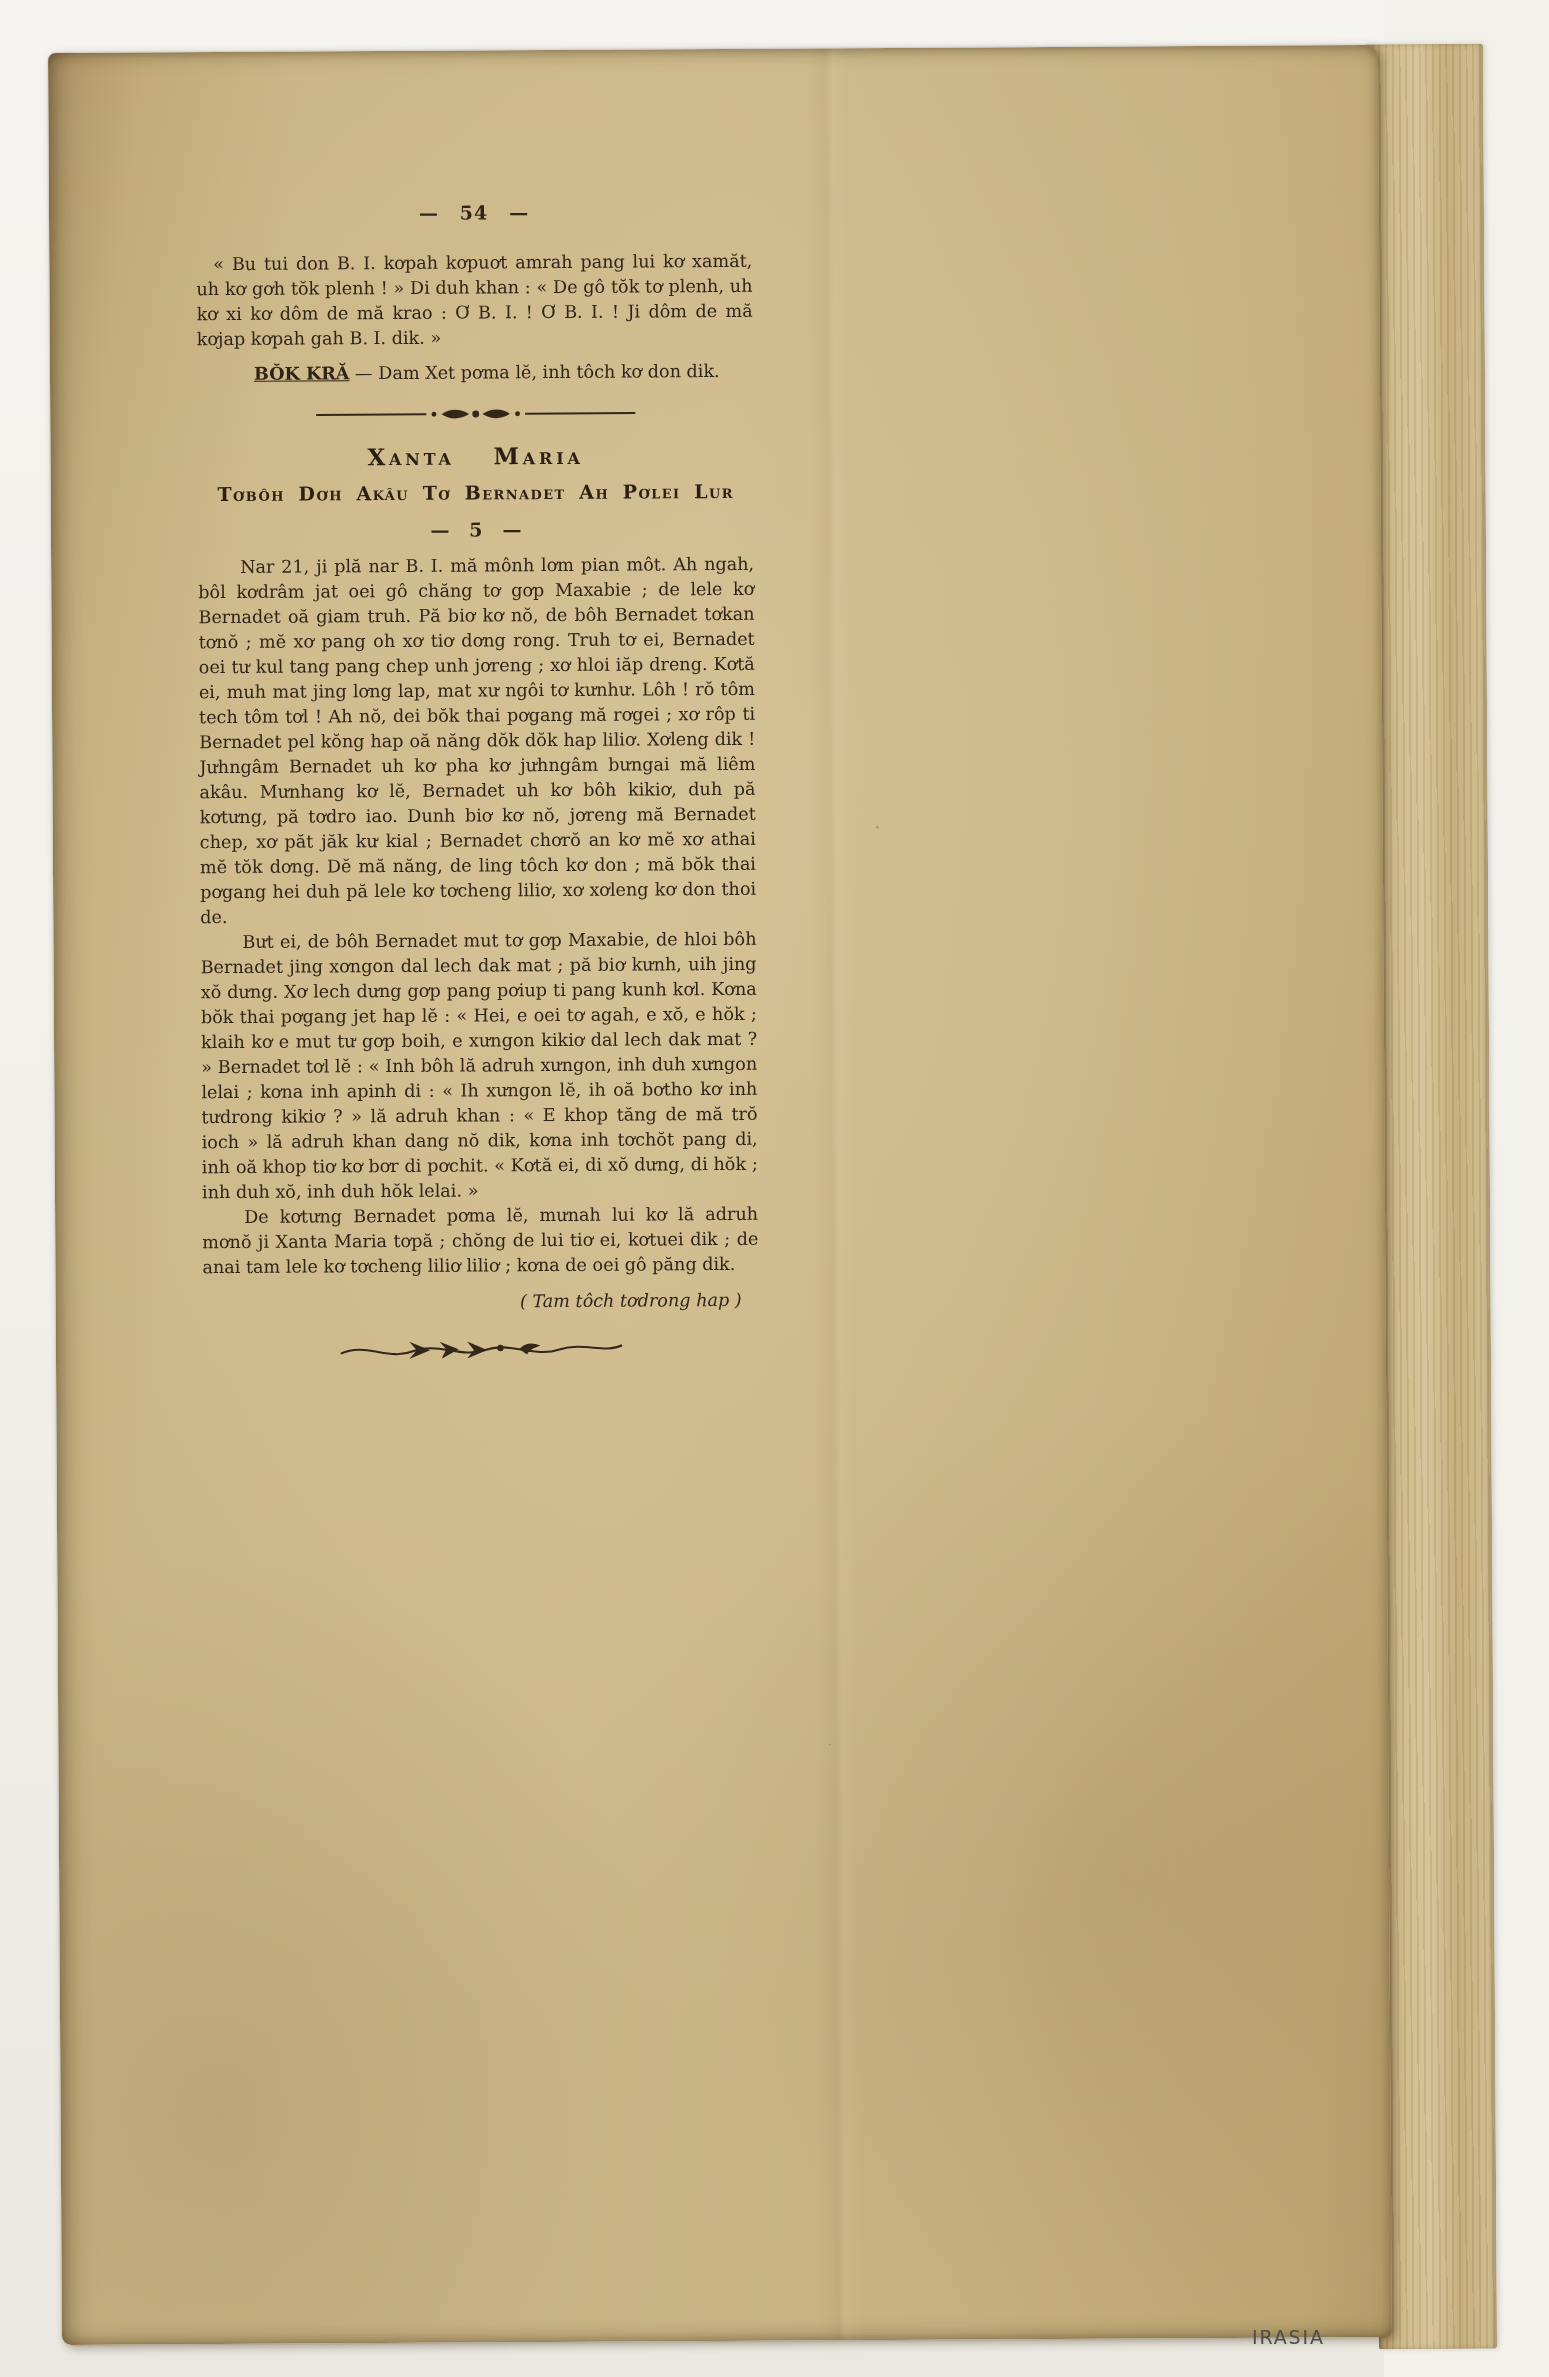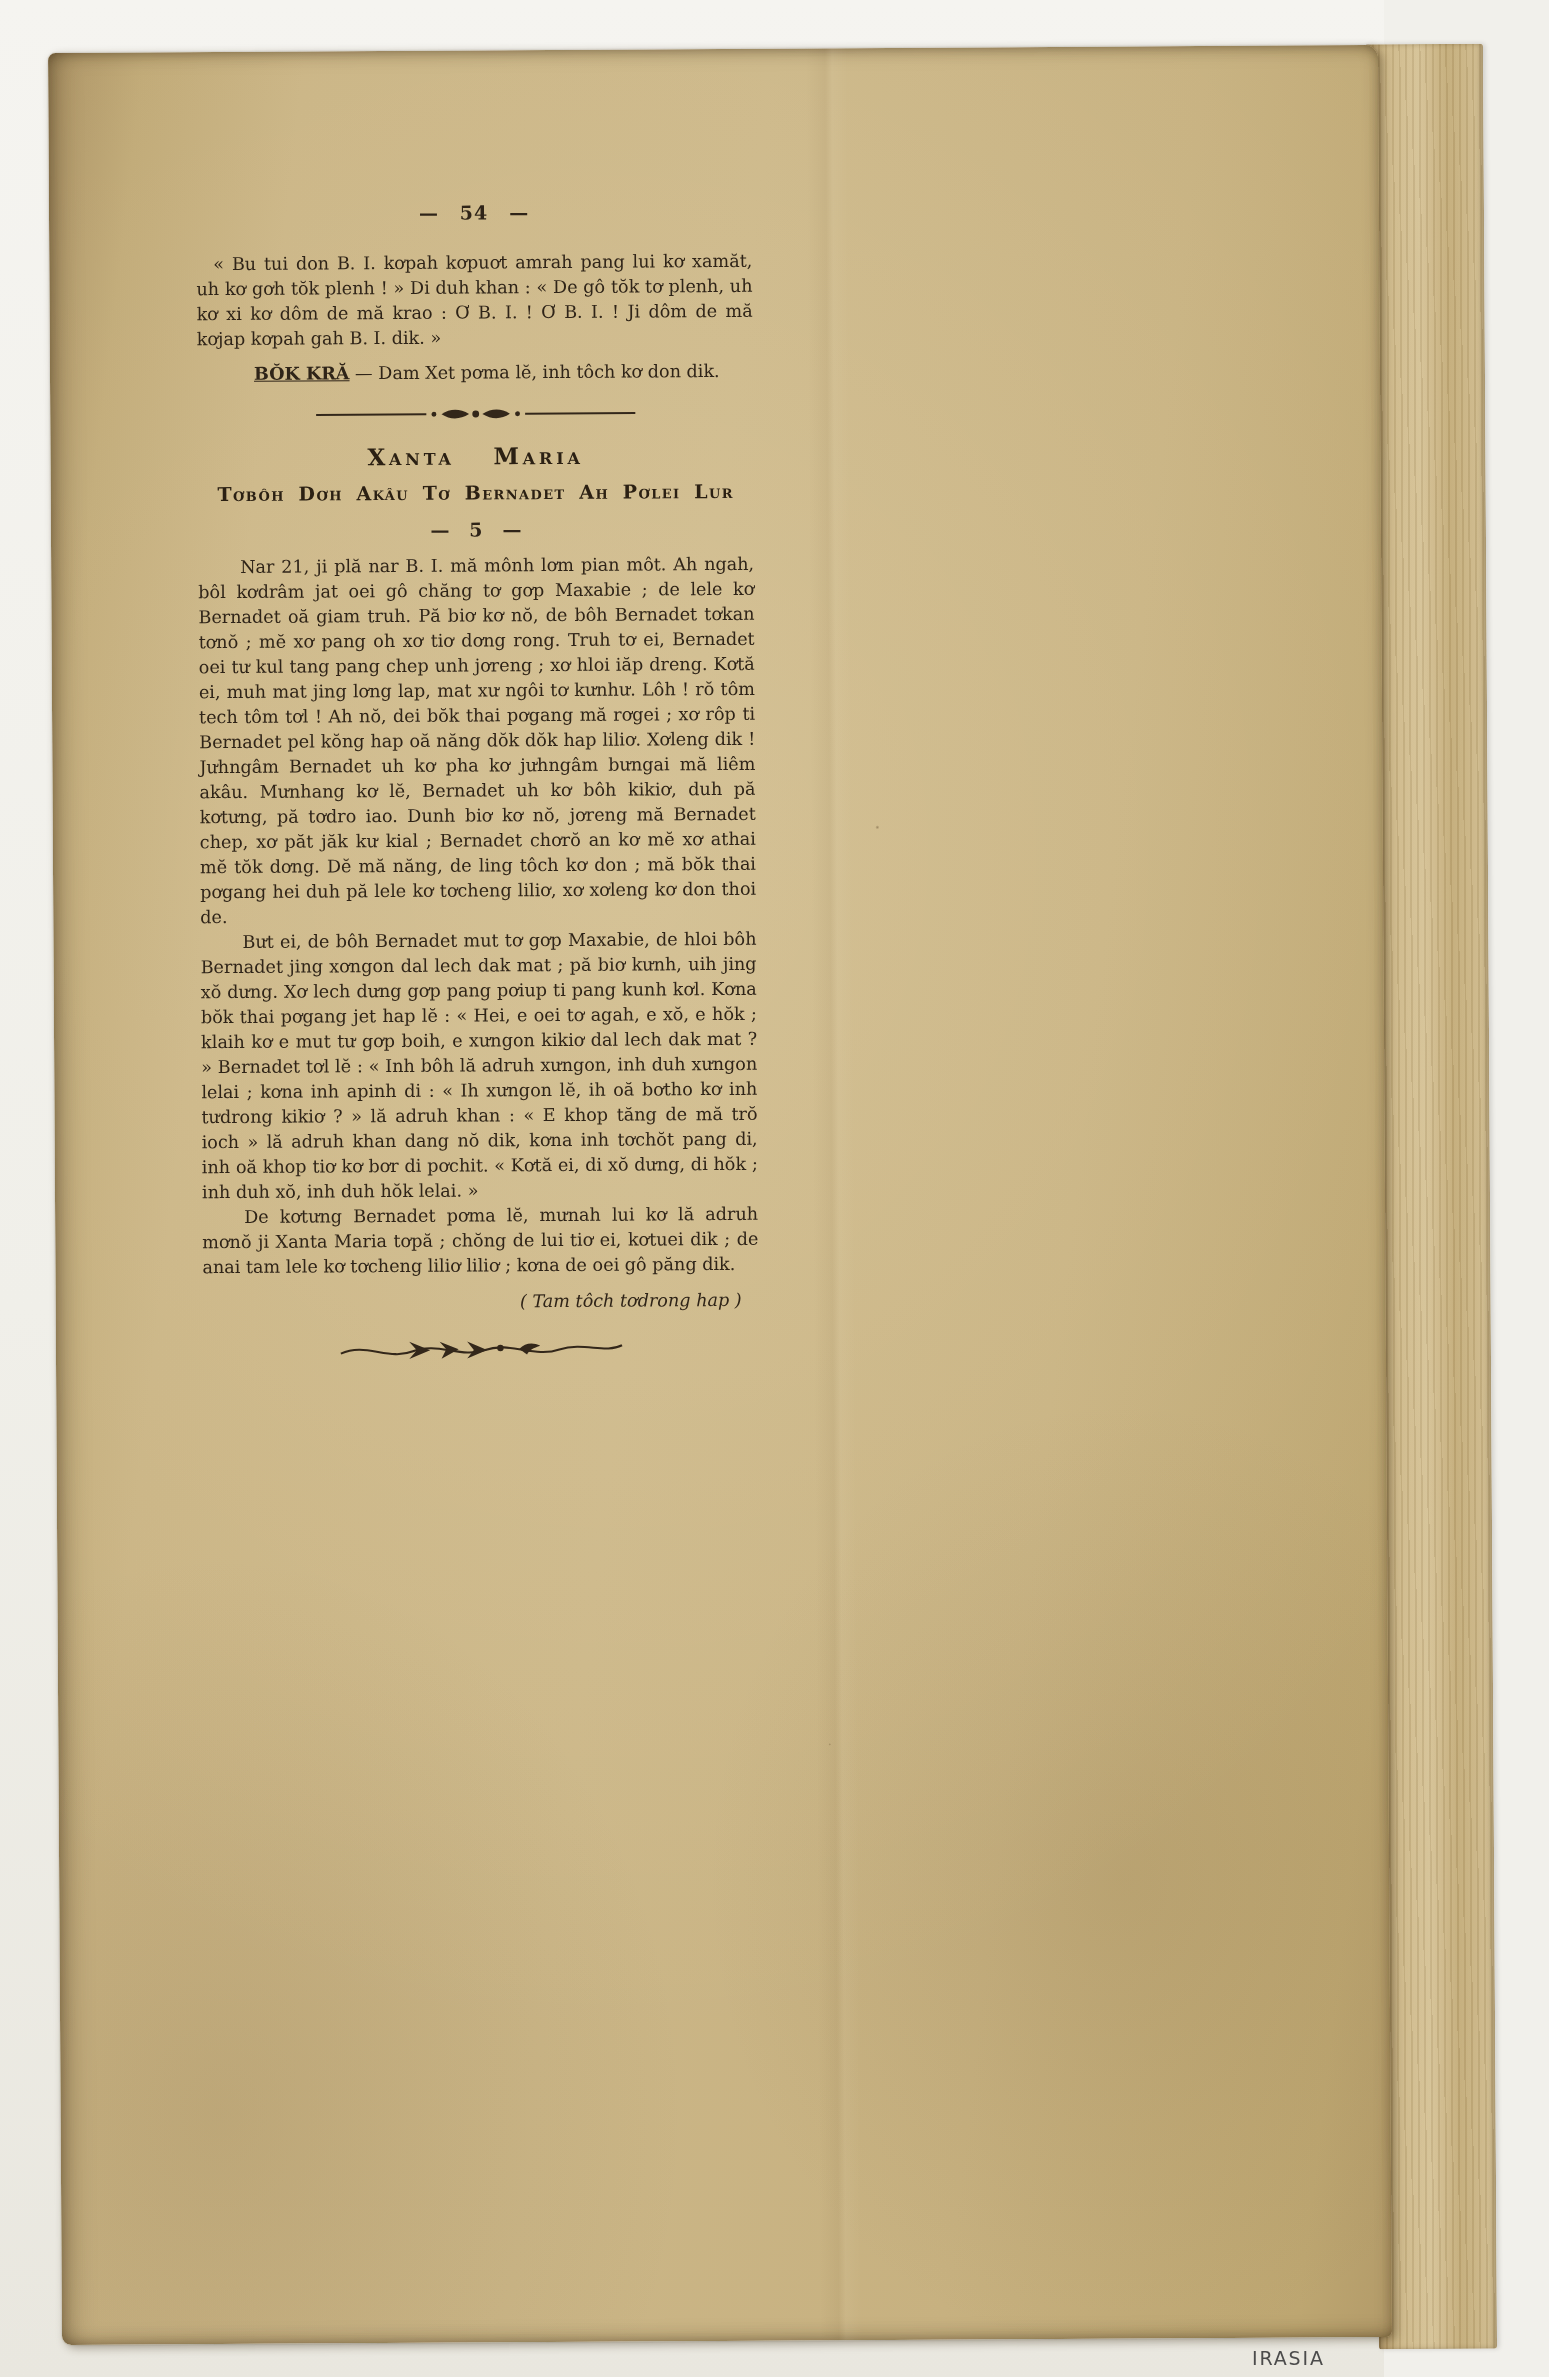--- a/index.html
+++ b/index.html
@@ -73,21 +73,21 @@
     margin: 11.4px 0 0; font-size: 19px; font-weight: 700; text-align: center;
     word-spacing: 13.3px;
   }
   .body-para { text-indent: 42px; }
   .first-body { margin-top: 11.4px; }
   .closing {
     margin: 11.4px 17px 0 0; text-align: right; font-style: italic;
   }
   .divider-bottom { margin: 23px 0 0; text-align: center; }
   .watermark {
-    position: absolute; right: 59px; bottom: 9px;
+    position: absolute; right: 59px; bottom: 30px;
     font-family: "DejaVu Sans", sans-serif; font-size: 19px;
     color: #4c4c4c; letter-spacing: 1.9px;
   }
 </style>
 </head>
 <body>
 
 <div class="scan">
 
   <div class="page-edge"></div>

